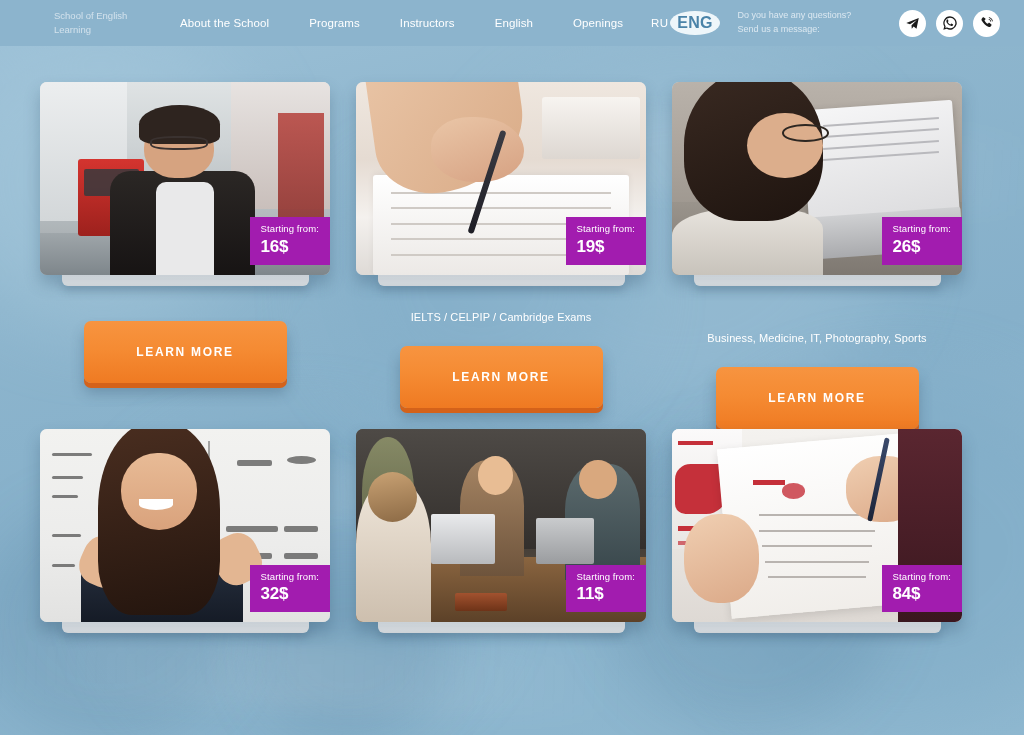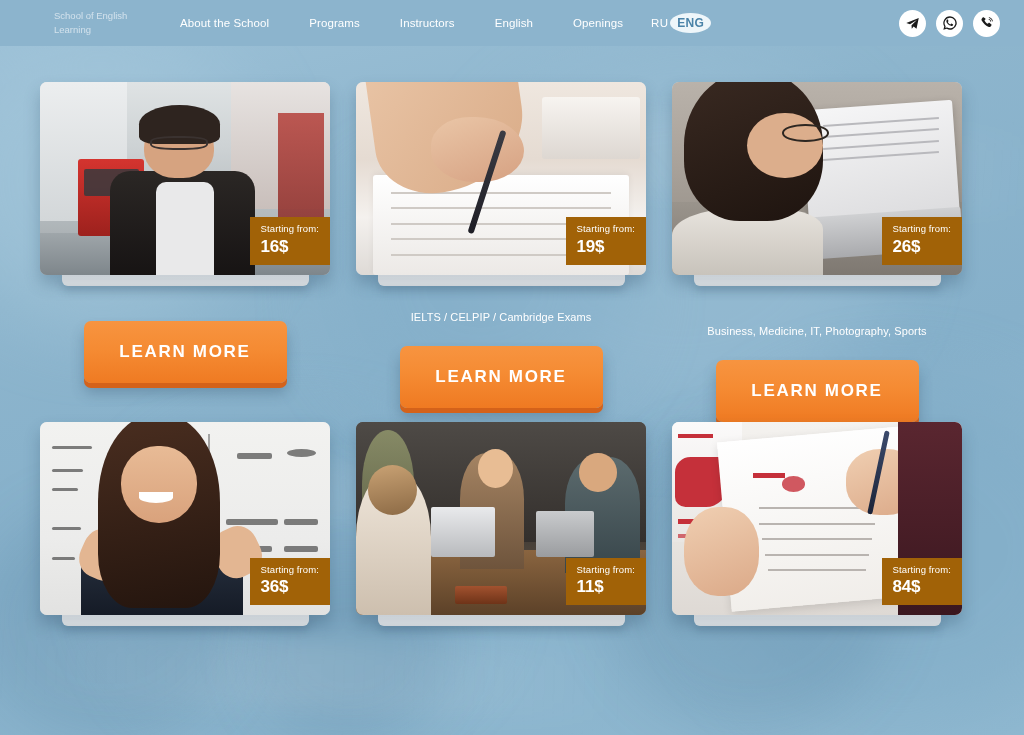--- a/index.html
+++ b/index.html
@@ -103,21 +103,21 @@
     margin-left: 28px;
     gap: 2px;
   }
   .lang-ru {
     font-size: 11.5px;
     color: #ffffff;
     cursor: pointer;
     letter-spacing: .3px;
   }
   .lang-eng {
-    font-size: 12px;
+    font-size: 16px;
     font-weight: bold;
     color: #4a83a8;
     background: #eef6fa;
     border-radius: 50%;
     padding: 3px 7px;
     cursor: pointer;
     letter-spacing: .2px;
   }
   .ask {
     margin-left: 18px;
@@ -173,21 +173,21 @@
     background: #c9d6de;
   }
   .photo {
     position: absolute;
     inset: 0;
   }
   .price-badge {
     position: absolute;
     right: 0;
     bottom: 10px;
-    background: #a16207;
+    background: #a21caf;
     color: #fff;
     padding: 6px 11px 8px 11px;
     min-width: 78px;
   }
   .price-label {
     font-size: 9.5px;
     line-height: 1.3;
     letter-spacing: .1px;
   }
   .price-value {
@@ -218,35 +218,35 @@
     letter-spacing: .1px;
     text-shadow: 0 1px 2px rgba(50,80,105,.22);
   }
   .card-sub {
     margin-top: 10px;
     font-size: 11px;
     color: #ffffff;
     line-height: 1.4;
     letter-spacing: .1px;
   }
-  .card-sub.spacer-sub { margin-top: 24px; }
+  .card-sub.spacer-sub { margin-top: 31px; }
 
   .btn-wrap {
     margin-top: 21px;
     display: flex;
     justify-content: center;
   }
   .learn-btn {
     width: 203px;
     height: 62px;
     border: none;
     border-radius: 7px;
     cursor: pointer;
     color: #ffffff;
-    font-size: 17px;
+    font-size: 12px;
     font-weight: bold;
     letter-spacing: 1.7px;
     background: linear-gradient(180deg, #f79440 0%, #f58b33 45%, #ef7a22 100%);
     box-shadow:
       0 5px 0 #d4621a,
       0 10px 14px rgba(40,70,95,.3);
     font-family: "Liberation Sans", sans-serif;
   }
 
   .row-bottom { margin-top: 46px; }
@@ -343,20 +343,24 @@
     <span class="nav-item">Instructors</span>
     <span class="nav-item">English</span>
     <span class="nav-item">Openings</span>
   </nav>
 
   <div class="lang">
     <span class="lang-ru">RU</span>
     <span class="lang-eng">ENG</span>
   </div>
 
+  <div class="ask">
+    <div class="ask-line">Do you have any questions?</div>
+    <div class="ask-line">Send us a message:</div>
+  </div>
 
   <div class="socials">
     <a class="social">
       <svg width="15" height="15" viewBox="0 0 24 24">
         <path d="M22 3L2 11l6 2.2L19 6.5l-8.6 8.4.4 5.6 3-3.6 4.6 3.4z" fill="#1b1b1b"></path>
       </svg>
     </a>
     <a class="social">
       <svg width="16" height="16" viewBox="0 0 24 24">
         <path d="M12 2a10 10 0 00-8.6 15.1L2 22l5.1-1.3A10 10 0 1012 2zm0 2a8 8 0 11-4.2 14.8l-.4-.2-2.6.7.7-2.5-.3-.4A8 8 0 0112 4z" fill="#1b1b1b"></path>
@@ -483,21 +487,21 @@
           <div class="ph wb-txt" style="left:84%;top:64%;width:12%;height:6px"></div>
           <div class="ph body4"></div>
           <div class="ph arm4" style="left:14%;top:56%;transform:rotate(24deg)"></div>
           <div class="ph arm4" style="right:24%;top:54%;transform:rotate(-26deg)"></div>
           <div class="ph hair4"></div>
           <div class="ph face4"></div>
           <div class="ph smile"></div>
         </div>
         <div class="price-badge">
           <div class="price-label">Starting from:</div>
-          <div class="price-value">36$</div>
+          <div class="price-value">32$</div>
         </div>
       </div>
       <div class="card-shelf"></div>
     </article>
 
     <article class="card">
       <div class="card-media">
         <div class="photo p5">
           <div class="ph wall5"></div>
           <div class="ph table5"></div>

